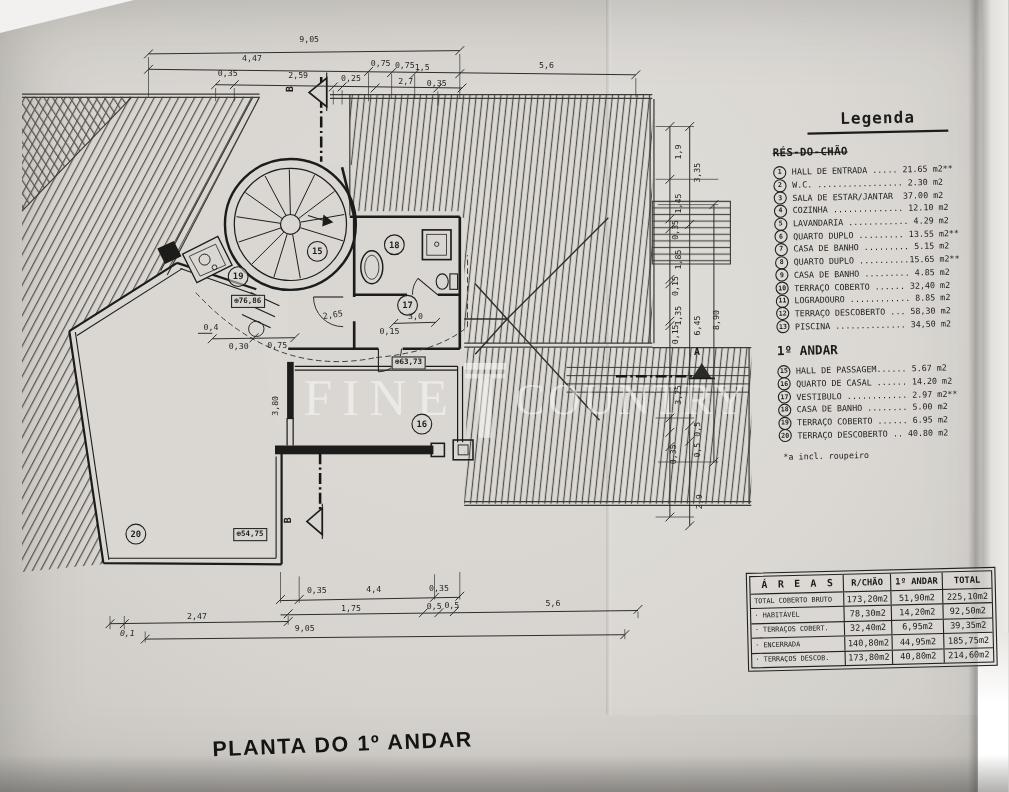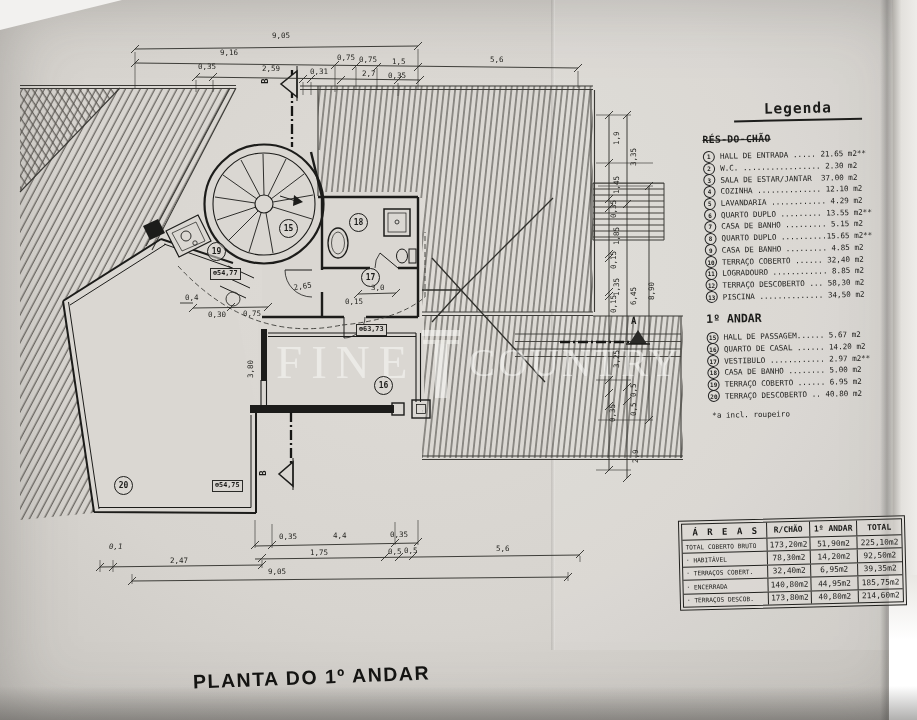--- a/index.html
+++ b/index.html
@@ -214,28 +214,28 @@
 
   <div class="abs watermark">
     <span class="wm-word">FINE</span>
     <span class="wm-col"></span>
     <span class="wm-word wm2">COUNTRY</span>
   </div>
 
   <div>
 
   <div class="dim" style="left: 272px; top: 31px;">9,05</div>
-      <div class="dim" style="left: 220px; top: 48px;">9,16</div>
+      <div class="dim" style="left: 220px; top: 48px;">4,47</div>
       <div class="dim" style="left: 337px; top: 53px;">0,75</div>
       <div class="dim" style="left: 359px; top: 55px;">0,75</div>
-      <div class="dim" style="left: 392px; top: 57px; text-align: right;">1,5</div>
+      <div class="dim" style="left: 377px; top: 57px; text-align: right;">1,5</div>
       <div class="dim" style="left: 490px; top: 55px;">5,6</div>
       <div class="dim" style="left: 198px; top: 62px;">0,35</div>
       <div class="dim" style="left: 262px; top: 64px;">2,59</div>
-      <div class="dim" style="left: 310px; top: 67px;">0,31</div>
+      <div class="dim" style="left: 310px; top: 67px;">0,25</div>
       <div class="dim" style="left: 362px; top: 69px;">2,7</div>
       <div class="dim" style="left: 388px; top: 71px;">0,35</div>
       <div class="dim" style="left: 612px; top: 145px; transform: rotate(-90deg);">1,9</div>
       <div class="dim" style="left: 629px; top: 166px; transform: rotate(-90deg);">3,35</div>
       <div class="dim" style="left: 612px; top: 194px; transform: rotate(-90deg);">1,45</div>
       <div class="dim" style="left: 609px; top: 218px; transform: rotate(-90deg);">0,35</div>
       <div class="dim" style="left: 612px; top: 245px; transform: rotate(-90deg);">1,85</div>
       <div class="dim" style="left: 609px; top: 269px; transform: rotate(-90deg);">0,15</div>
       <div class="dim" style="left: 612px; top: 296px; transform: rotate(-90deg);">1,35</div>
       <div class="dim" style="left: 629px; top: 305px; transform: rotate(-90deg);">6,45</div>
@@ -246,21 +246,21 @@
       <div class="dim" style="left: 608px; top: 422px; transform: rotate(-90deg);">0,35</div>
       <div class="dim" style="left: 629px; top: 416px; transform: rotate(-90deg);">0,5</div>
       <div class="dim" style="left: 631px; top: 463px; transform: rotate(-90deg);">2,9</div>
       <div class="dim" style="left: 279px; top: 532px;">0,35</div>
       <div class="dim" style="left: 333px; top: 531px;">4,4</div>
       <div class="dim" style="left: 390px; top: 530px;">0,35</div>
       <div class="dim" style="left: 310px; top: 548px;">1,75</div>
       <div class="dim" style="left: 388px; top: 547px;">0,5</div>
       <div class="dim" style="left: 404px; top: 546px;">0,5</div>
       <div class="dim" style="left: 496px; top: 544px;">5,6</div>
-      <div class="dim" style="left: 109px; top: 542px; font-style: italic;">0,1</div>
+      <div class="dim" style="left: 109px; top: 571px; font-style: italic;">0,1</div>
       <div class="dim" style="left: 170px; top: 556px;">2,47</div>
       <div class="dim" style="left: 268px; top: 567px;">9,05</div>
       <div class="dim" style="left: 185px; top: 293px;">0,4</div>
       <div class="dim" style="left: 208px; top: 310px;">0,30</div>
       <div class="dim" style="left: 243px; top: 309px;">0,75</div>
       <div class="dim" style="left: 371px; top: 283px;">3,0</div>
       <div class="dim" style="left: 345px; top: 297px;">0,15</div>
       <div class="dim" style="left: 293px; top: 283px; transform: rotate(-8deg);">2,65</div>
       <div class="dim" style="left: 246px; top: 378px; transform: rotate(-90deg);">3,80</div>
     </div>
@@ -270,21 +270,21 @@
   <div class="room" style="left: 279px; top: 219px;">15</div>
       <div class="room" style="left: 374px; top: 376px;">16</div>
       <div class="room" style="left: 361px; top: 268px;">17</div>
       <div class="room" style="left: 349px; top: 213px;">18</div>
       <div class="room" style="left: 207px; top: 242px;">19</div>
       <div class="room" style="left: 114px; top: 476px;">20</div>
     </div>
 
   <div>
 
-  <div class="level" style="left: 210px; top: 268px;"><span>⊕</span><span>54,77</span></div>
+  <div class="level" style="left: 210px; top: 268px;"><span>⊕</span><span>76,86</span></div>
       <div class="level" style="left: 356px; top: 324px;"><span>⊕</span><span>63,73</span></div>
       <div class="level" style="left: 212px; top: 480px;"><span>⊕</span><span>54,75</span></div>
     </div>
 
   <div class="abs marker" style="left:262px;top:76px;transform:rotate(-90deg);">B</div>
   <div class="abs marker" style="left:631px;top:316px;">A</div>
   <div class="abs marker" style="left:260px;top:468px;transform:rotate(-90deg);">B</div>
 
   <div class="abs legend">
     <div class="lg-title">Legenda</div>

